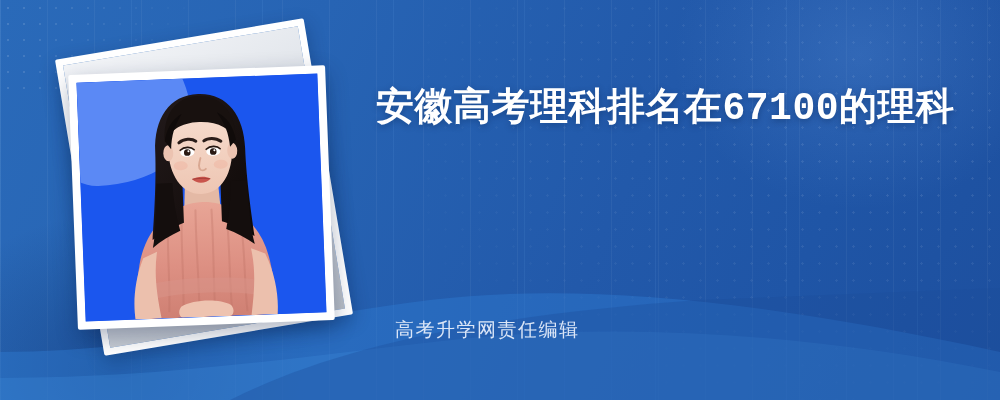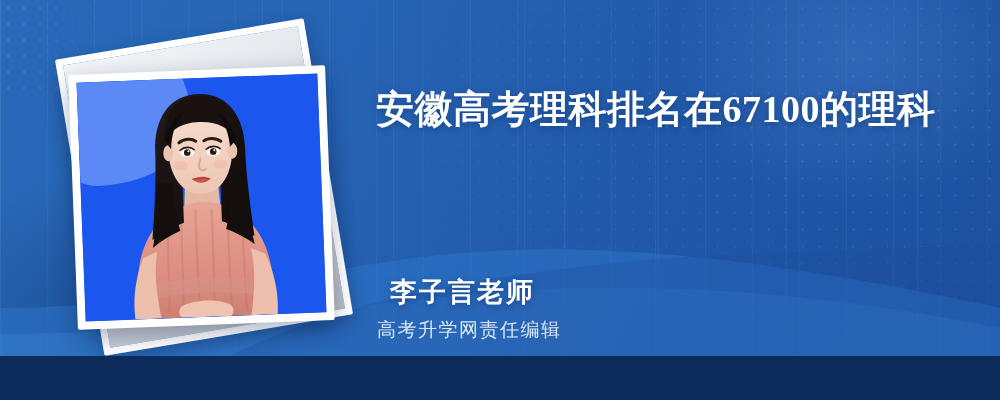--- a/index.html
+++ b/index.html
@@ -3,23 +3,23 @@
 <meta charset="utf-8">
 <style>
   html, body {
     margin: 0;
     padding: 0;
     background: #0c2a5a;
   }
   #banner {
     position: relative;
     width: 1000px;
-    height: 356px;
+    height: 400px;
     overflow: hidden;
-    font-family: Liberation Serif, serif;
+    font-family: Liberation Mono, monospace;
     background: linear-gradient(115deg, #2a6ab9 0%, #2764b4 28%, #2259aa 60%, #1f55a6 78%, #1d4f9e 100%);
   }
 
   
   .tex {
     position: absolute;
     inset: 0;
     pointer-events: none;
   }
   .tex-vlines {
@@ -140,21 +140,21 @@
     left: 390px;
     top: 274px;
     color: #ffffff;
     font-size: 27px;
     font-weight: bold;
     letter-spacing: 2px;
     text-shadow: 0 2px 6px rgba(6,28,70,0.35);
   }
   .byline-role {
     position: absolute;
-    left: 377px;
+    left: 395px;
     top: 317px;
     color: #dbe6f7;
     font-size: 19px;
     letter-spacing: 1.5px;
   }
 </style>
 </head>
 <body>
 
 <div id="banner">
@@ -257,16 +257,15 @@
           </g>
         </svg>
       </div>
     </div>
   </div>
 
   <div class="headline">
     <span class="ln">安徽高考理科排名在67100的理科</span>
   </div>
 
-  <div class="byline">李子言老师</div>
   <div class="byline-role">高考升学网责任编辑</div>
 
 </div>
 
 </body></html>

